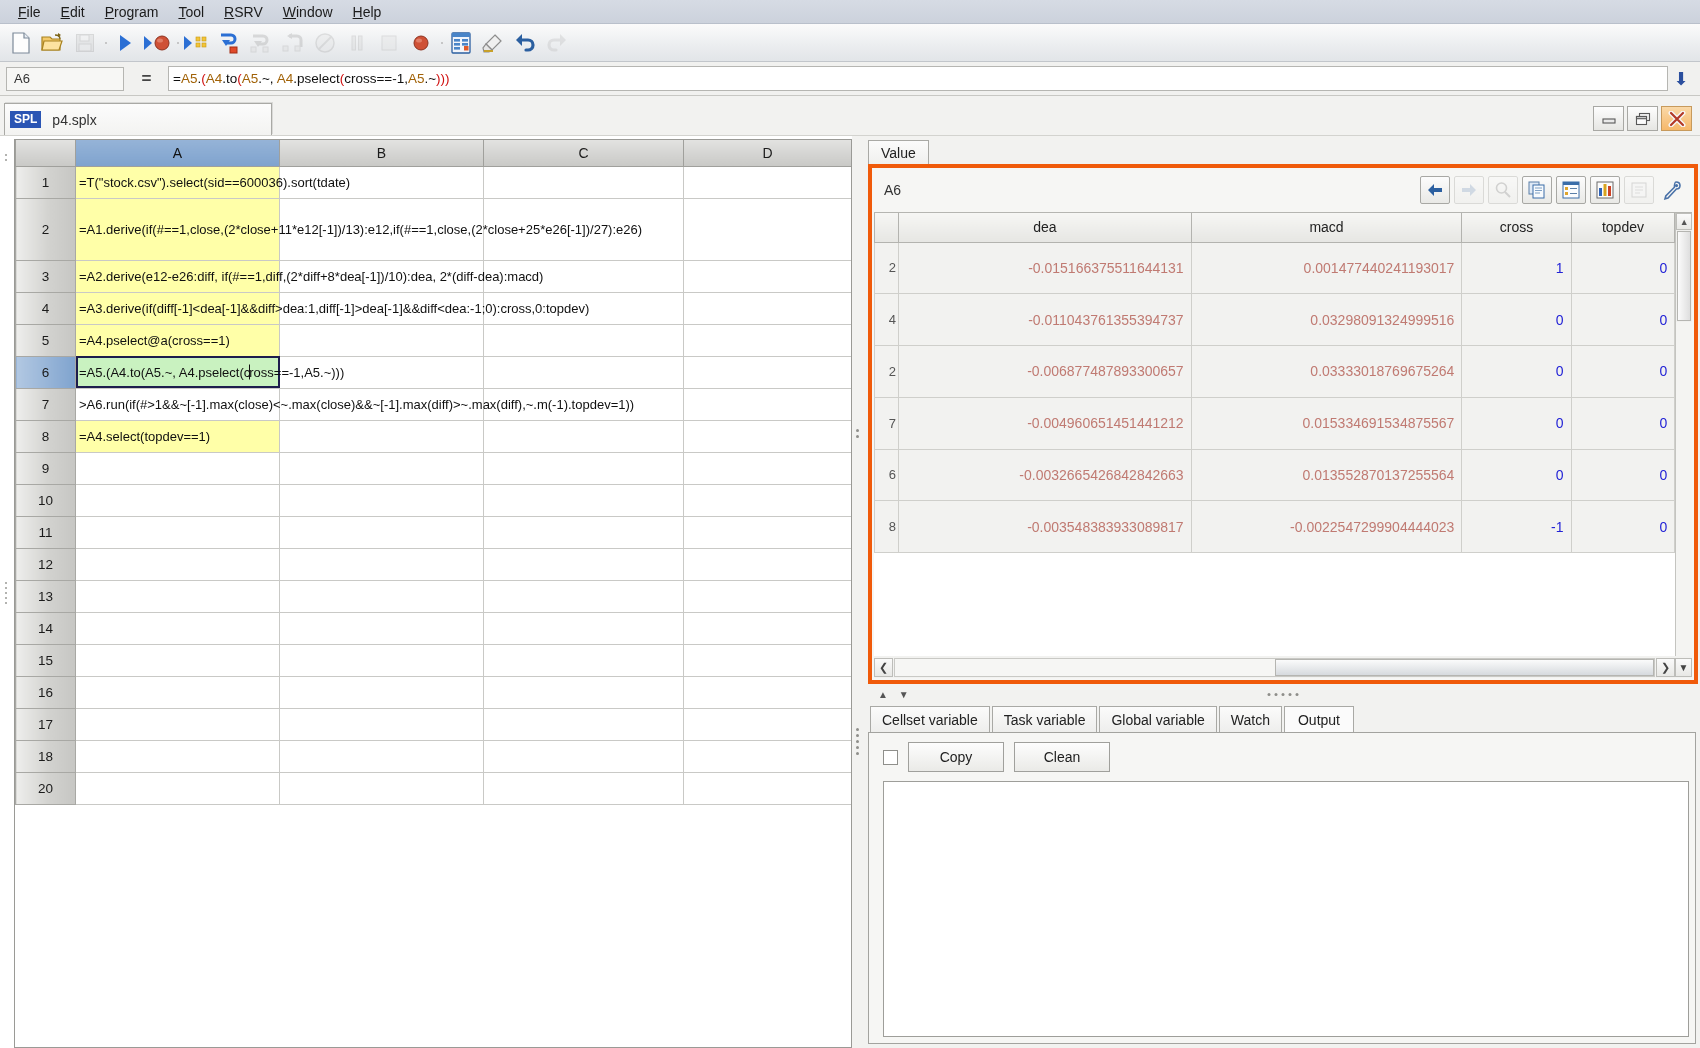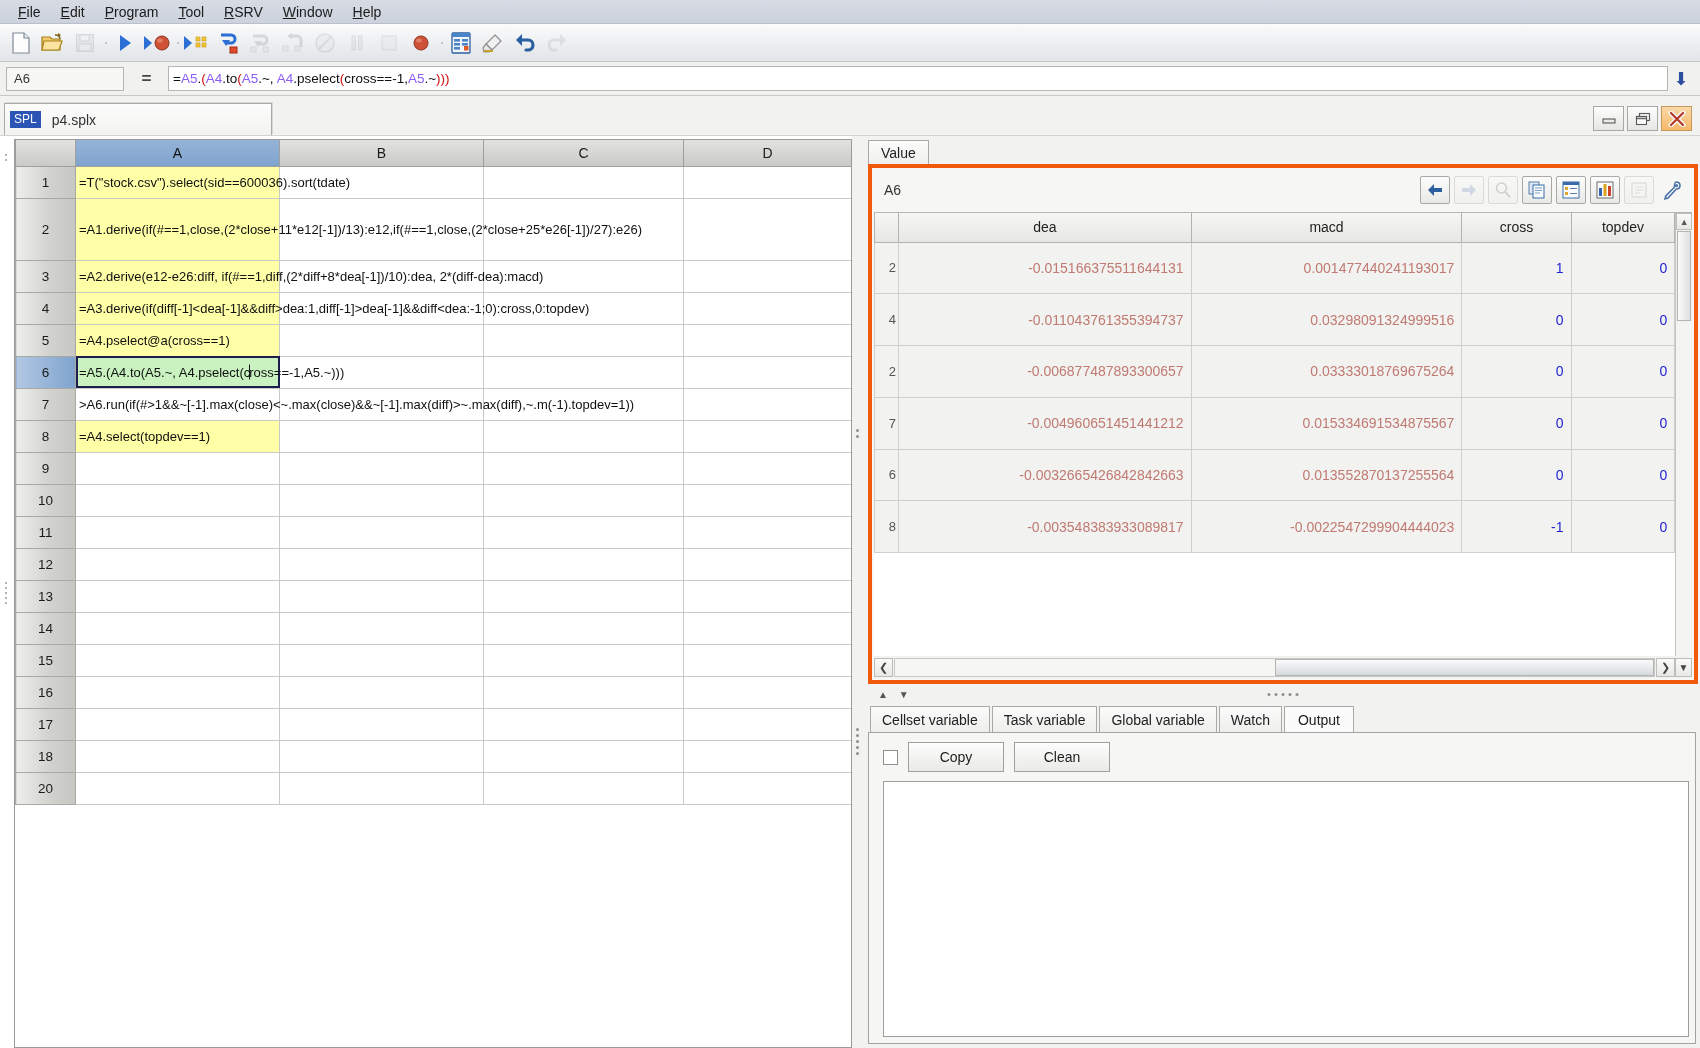--- a/index.html
+++ b/index.html
@@ -88,21 +88,21 @@
   #formula-input {
     flex: 1; height: 25px;
     background: #fff;
     border: 1px solid #b6b6b2;
     font-size: 13.5px;
     display: flex; align-items: center;
     padding-left: 4px;
     white-space: nowrap;
     overflow: hidden;
   }
-  .syn-blue { color: #8b5cf6; }
+  .syn-blue { color: #a16207; }
   .syn-red  { color: #d01010; }
   .syn-blk  { color: #101010; }
   #fb-drop {
     width: 26px; text-align: center;
     color: #2b4f9e; font-size: 18px;
   }
 
   
   #tabstrip {
     height: 40px;
@@ -121,21 +121,21 @@
     border-bottom: none;
     display: flex;
     align-items: center;
     padding-left: 5px;
     box-shadow: 1px -1px 0 rgba(0,0,0,0.10);
   }
   #spl-badge {
     background: #2a55b4;
     color: #fff;
     font-size: 12px;
-    font-weight: normal;
+    font-weight: bold;
     padding: 2px 4px 3px 4px;
     letter-spacing: 0px;
     line-height: 1;
   }
   #doctab-label {
     margin-left: 11px;
     font-size: 14px;
     color: #333;
   }
   #winbtns {

